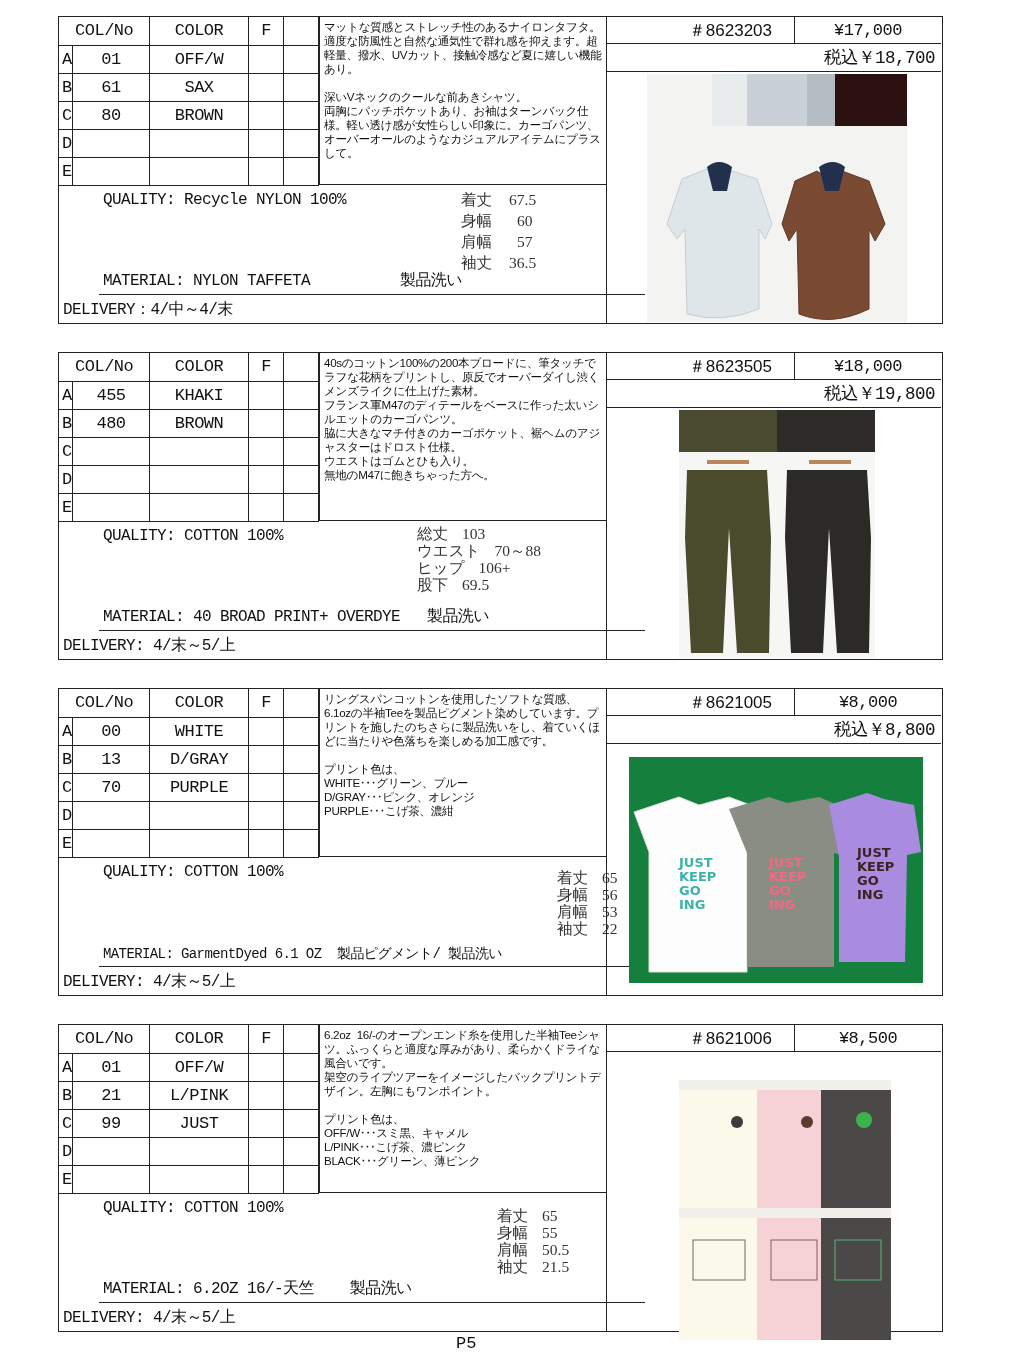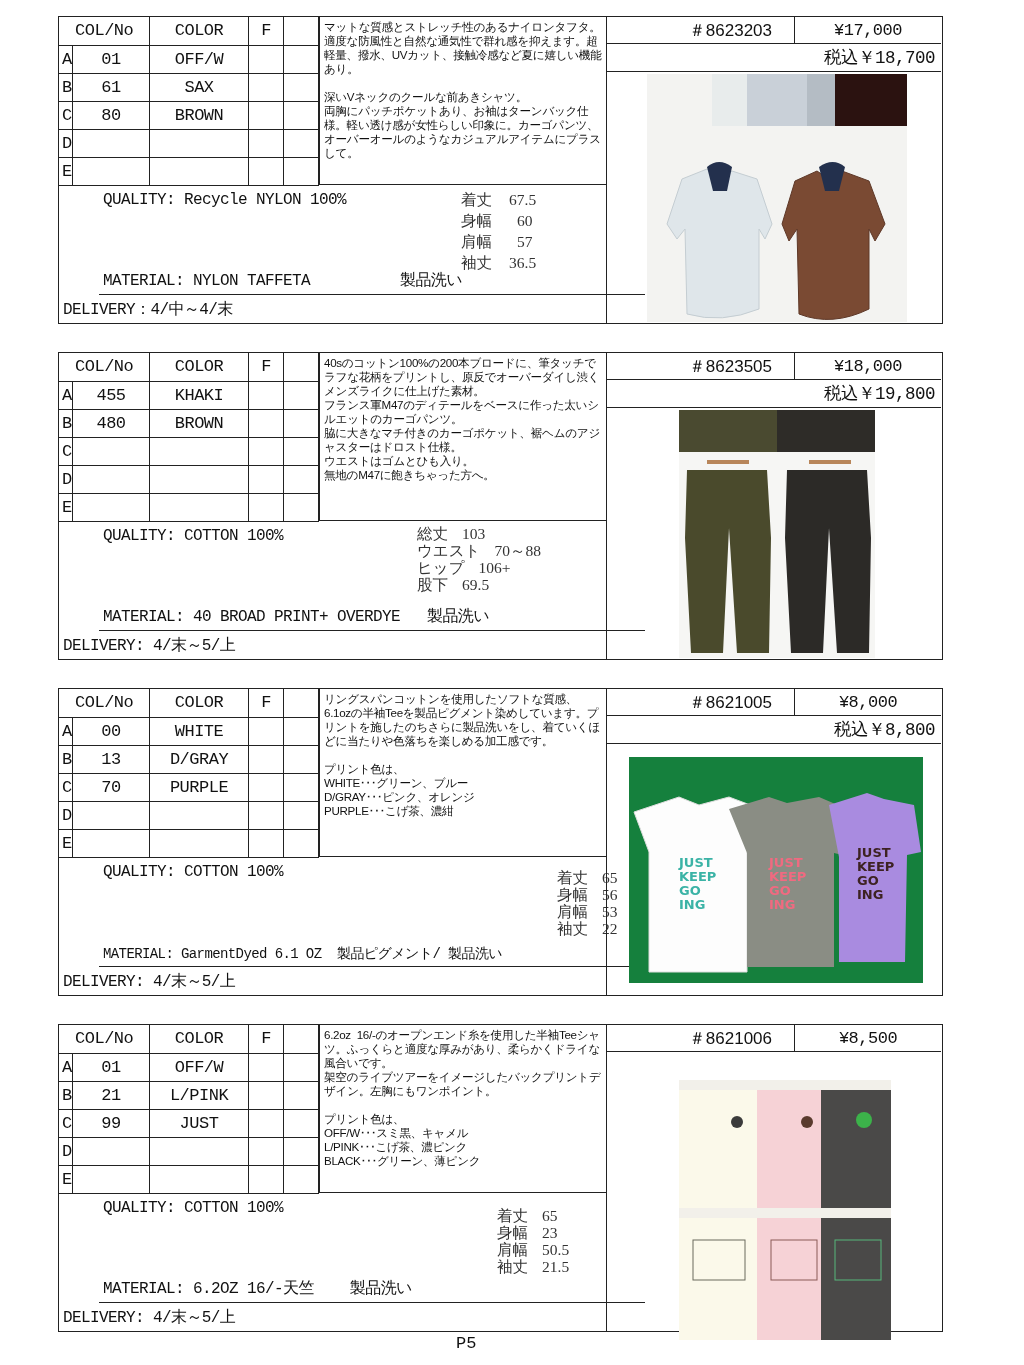--- a/index.html
+++ b/index.html
@@ -417,21 +417,21 @@
 BLACK･･･グリーン、薄ピンク</div>
     <div class="spec">
       <div class="quality">QUALITY:  COTTON 100%</div>
       <div class="sizes tight" style="left:398px; top:14px;">
         <div class="row">
             <span>着丈</span>
             <span>65</span>
           </div>
         <div class="row">
             <span>身幅</span>
-            <span>23</span>
+            <span>55</span>
           </div>
         <div class="row">
             <span>肩幅</span>
             <span>50.5</span>
           </div>
         <div class="row">
             <span>袖丈</span>
             <span>21.5</span>
           </div>
       </div>

